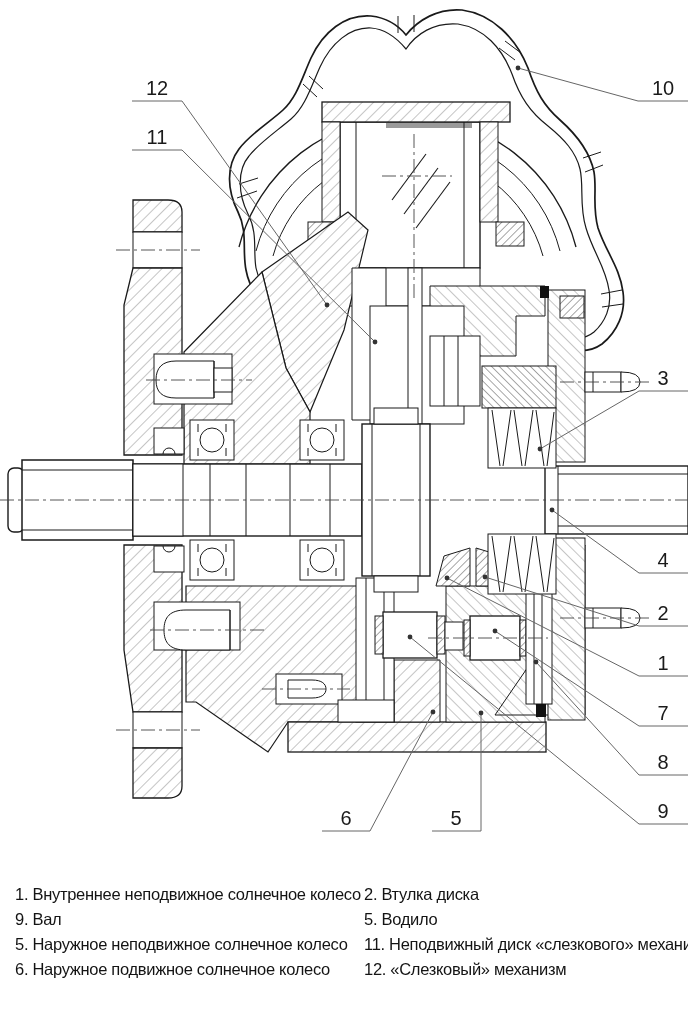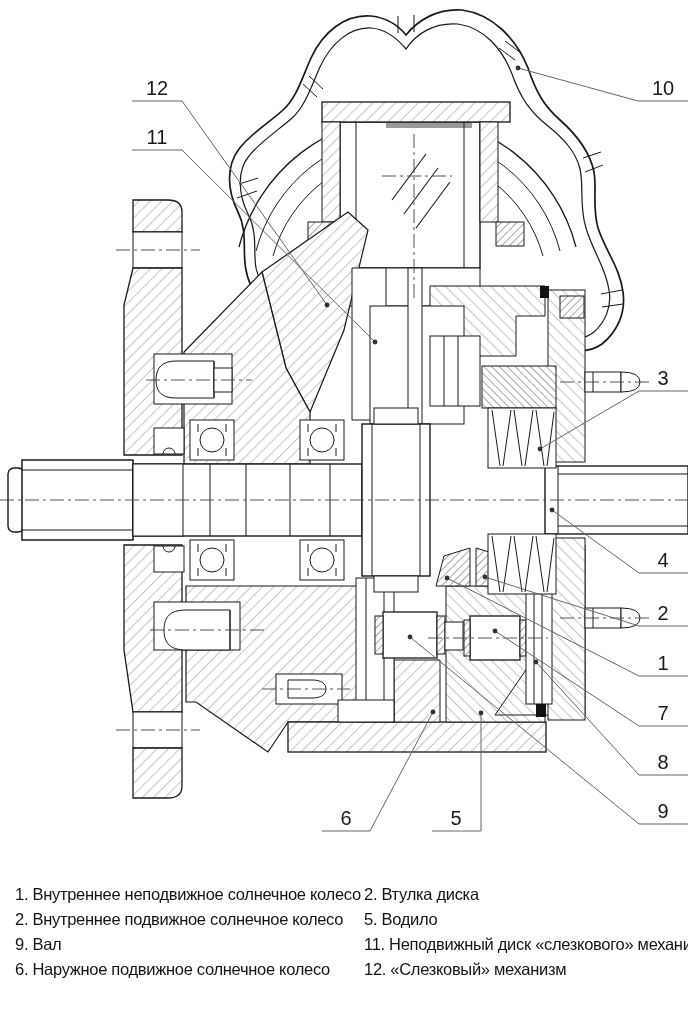--- a/index.html
+++ b/index.html
@@ -318,22 +318,22 @@
       <path class="ldr" d="M432,831 L481,831 L481,713"></path>
           <circle cx="481" cy="713" r="2.4" fill="#333"></circle>
       <text class="callout-num" x="456" y="825" text-anchor="middle">5</text>
     </g>
   </g>
 </svg>
 
   <div class="legend">
     <div class="legend-col left">
       <div class="legend-item">1. Внутреннее неподвижное солнечное колесо</div>
-      <div class="legend-item">2. Внутреннее подвижное солнечное колесо</div>
       <div class="legend-item">9. Вал</div>
+      <div class="legend-item">5. Наружное неподвижное солнечное колесо</div>
       <div class="legend-item">6. Наружное подвижное солнечное колесо</div>
     </div>
     <div class="legend-col right">
       <div class="legend-item">2. Втулка диска</div>
       <div class="legend-item">5. Водило</div>
       <div class="legend-item">11. Неподвижный диск «слезкового» механизма</div>
       <div class="legend-item">12. «Слезковый» механизм</div>
     </div>
   </div>
 </div>

